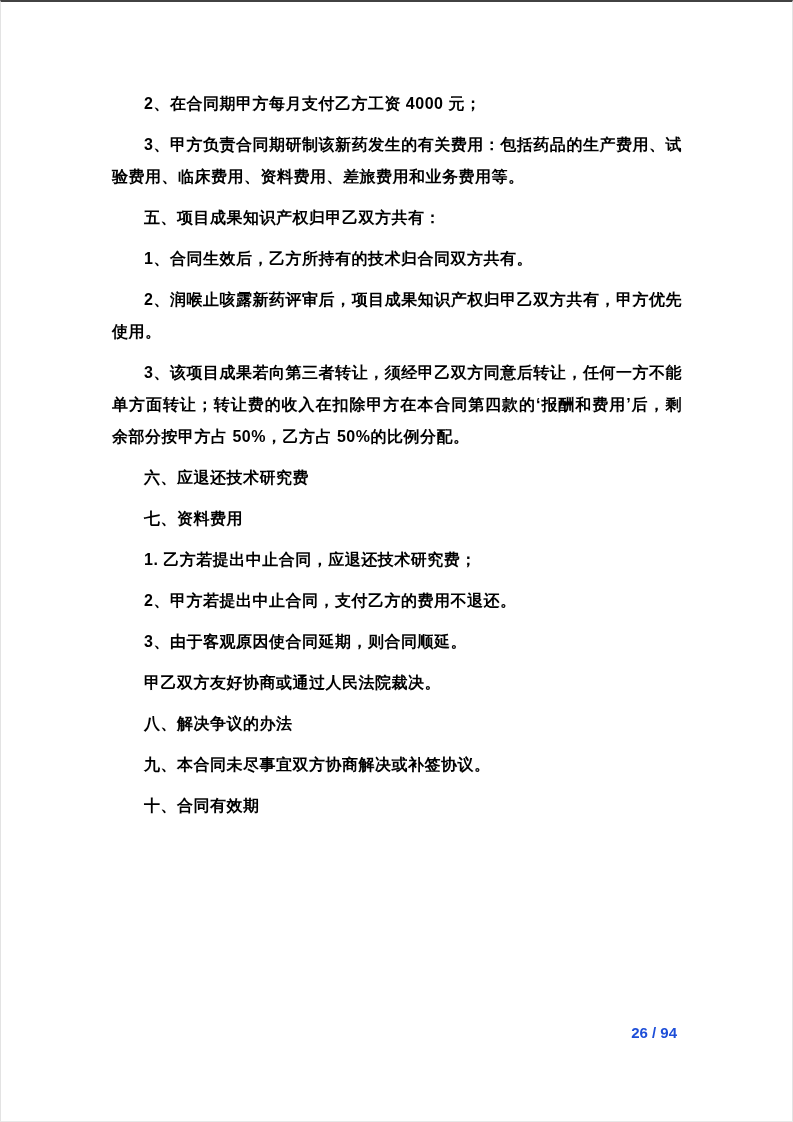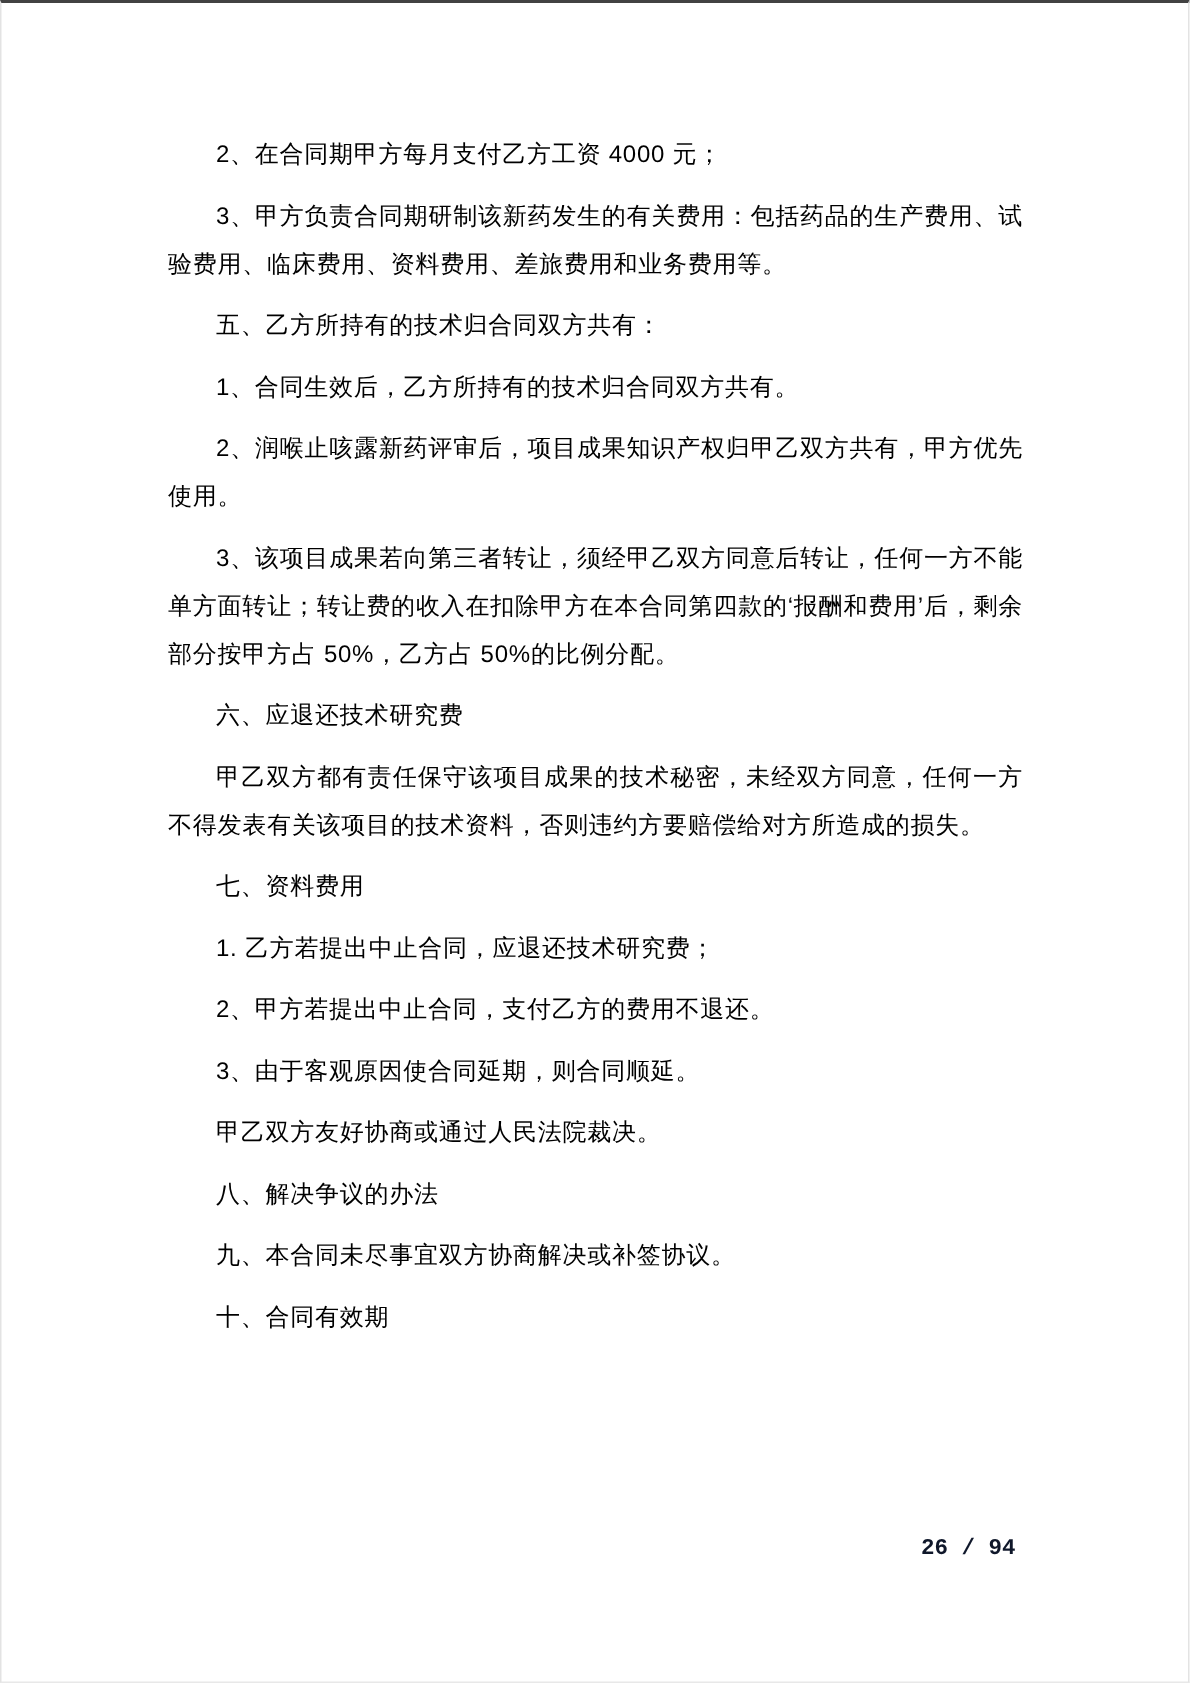--- a/index.html
+++ b/index.html
@@ -27,51 +27,50 @@
   .doc-content {
     position: absolute;
     left: 112px;
     top: 88px;
     width: 570px;
   }
   .doc-par {
     margin: 0 0 9px 0;
     font-size: 16px;
     line-height: 32px;
-    font-weight: 400;
+    font-weight: 700;
     color: #000000;
     text-align: justify;
     text-indent: 2em;
     letter-spacing: 0.5px;
     font-family: "Liberation Sans", "DejaVu Sans", sans-serif;
   }
   .page-number {
     position: absolute;
     top: 1024px;
     right: 116px;
     font-size: 15px;
     font-weight: 700;
-    color: #0f172a;
-    font-family: Liberation Mono, monospace;
+    color: #1d4ed8;
+    font-family: Liberation Sans, sans-serif;
   }
 </style>
 </head>
 <body>
 
 <div class="page-frame"></div>
 
 <main class="doc-content">
     <p class="doc-par">2、在合同期甲方每月支付乙方工资 4000 元；</p>
     <p class="doc-par">3、甲方负责合同期研制该新药发生的有关费用：包括药品的生产费用、试验费用、临床费用、资料费用、差旅费用和业务费用等。</p>
-    <p class="doc-par">五、乙方所持有的技术归合同双方共有：</p>
+    <p class="doc-par">五、项目成果知识产权归甲乙双方共有：</p>
     <p class="doc-par">1、合同生效后，乙方所持有的技术归合同双方共有。</p>
     <p class="doc-par">2、润喉止咳露新药评审后，项目成果知识产权归甲乙双方共有，甲方优先使用。</p>
     <p class="doc-par">3、该项目成果若向第三者转让，须经甲乙双方同意后转让，任何一方不能单方面转让；转让费的收入在扣除甲方在本合同第四款的‘报酬和费用’后，剩余部分按甲方占 50%，乙方占 50%的比例分配。</p>
     <p class="doc-par">六、应退还技术研究费</p>
-    <p class="doc-par">甲乙双方都有责任保守该项目成果的技术秘密，未经双方同意，任何一方不得发表有关该项目的技术资料，否则违约方要赔偿给对方所造成的损失。</p>
     <p class="doc-par">七、资料费用</p>
     <p class="doc-par">1. 乙方若提出中止合同，应退还技术研究费；</p>
     <p class="doc-par">2、甲方若提出中止合同，支付乙方的费用不退还。</p>
     <p class="doc-par">3、由于客观原因使合同延期，则合同顺延。</p>
     <p class="doc-par">甲乙双方友好协商或通过人民法院裁决。</p>
     <p class="doc-par">八、解决争议的办法</p>
     <p class="doc-par">九、本合同未尽事宜双方协商解决或补签协议。</p>
     <p class="doc-par">十、合同有效期</p>
   </main>
 

